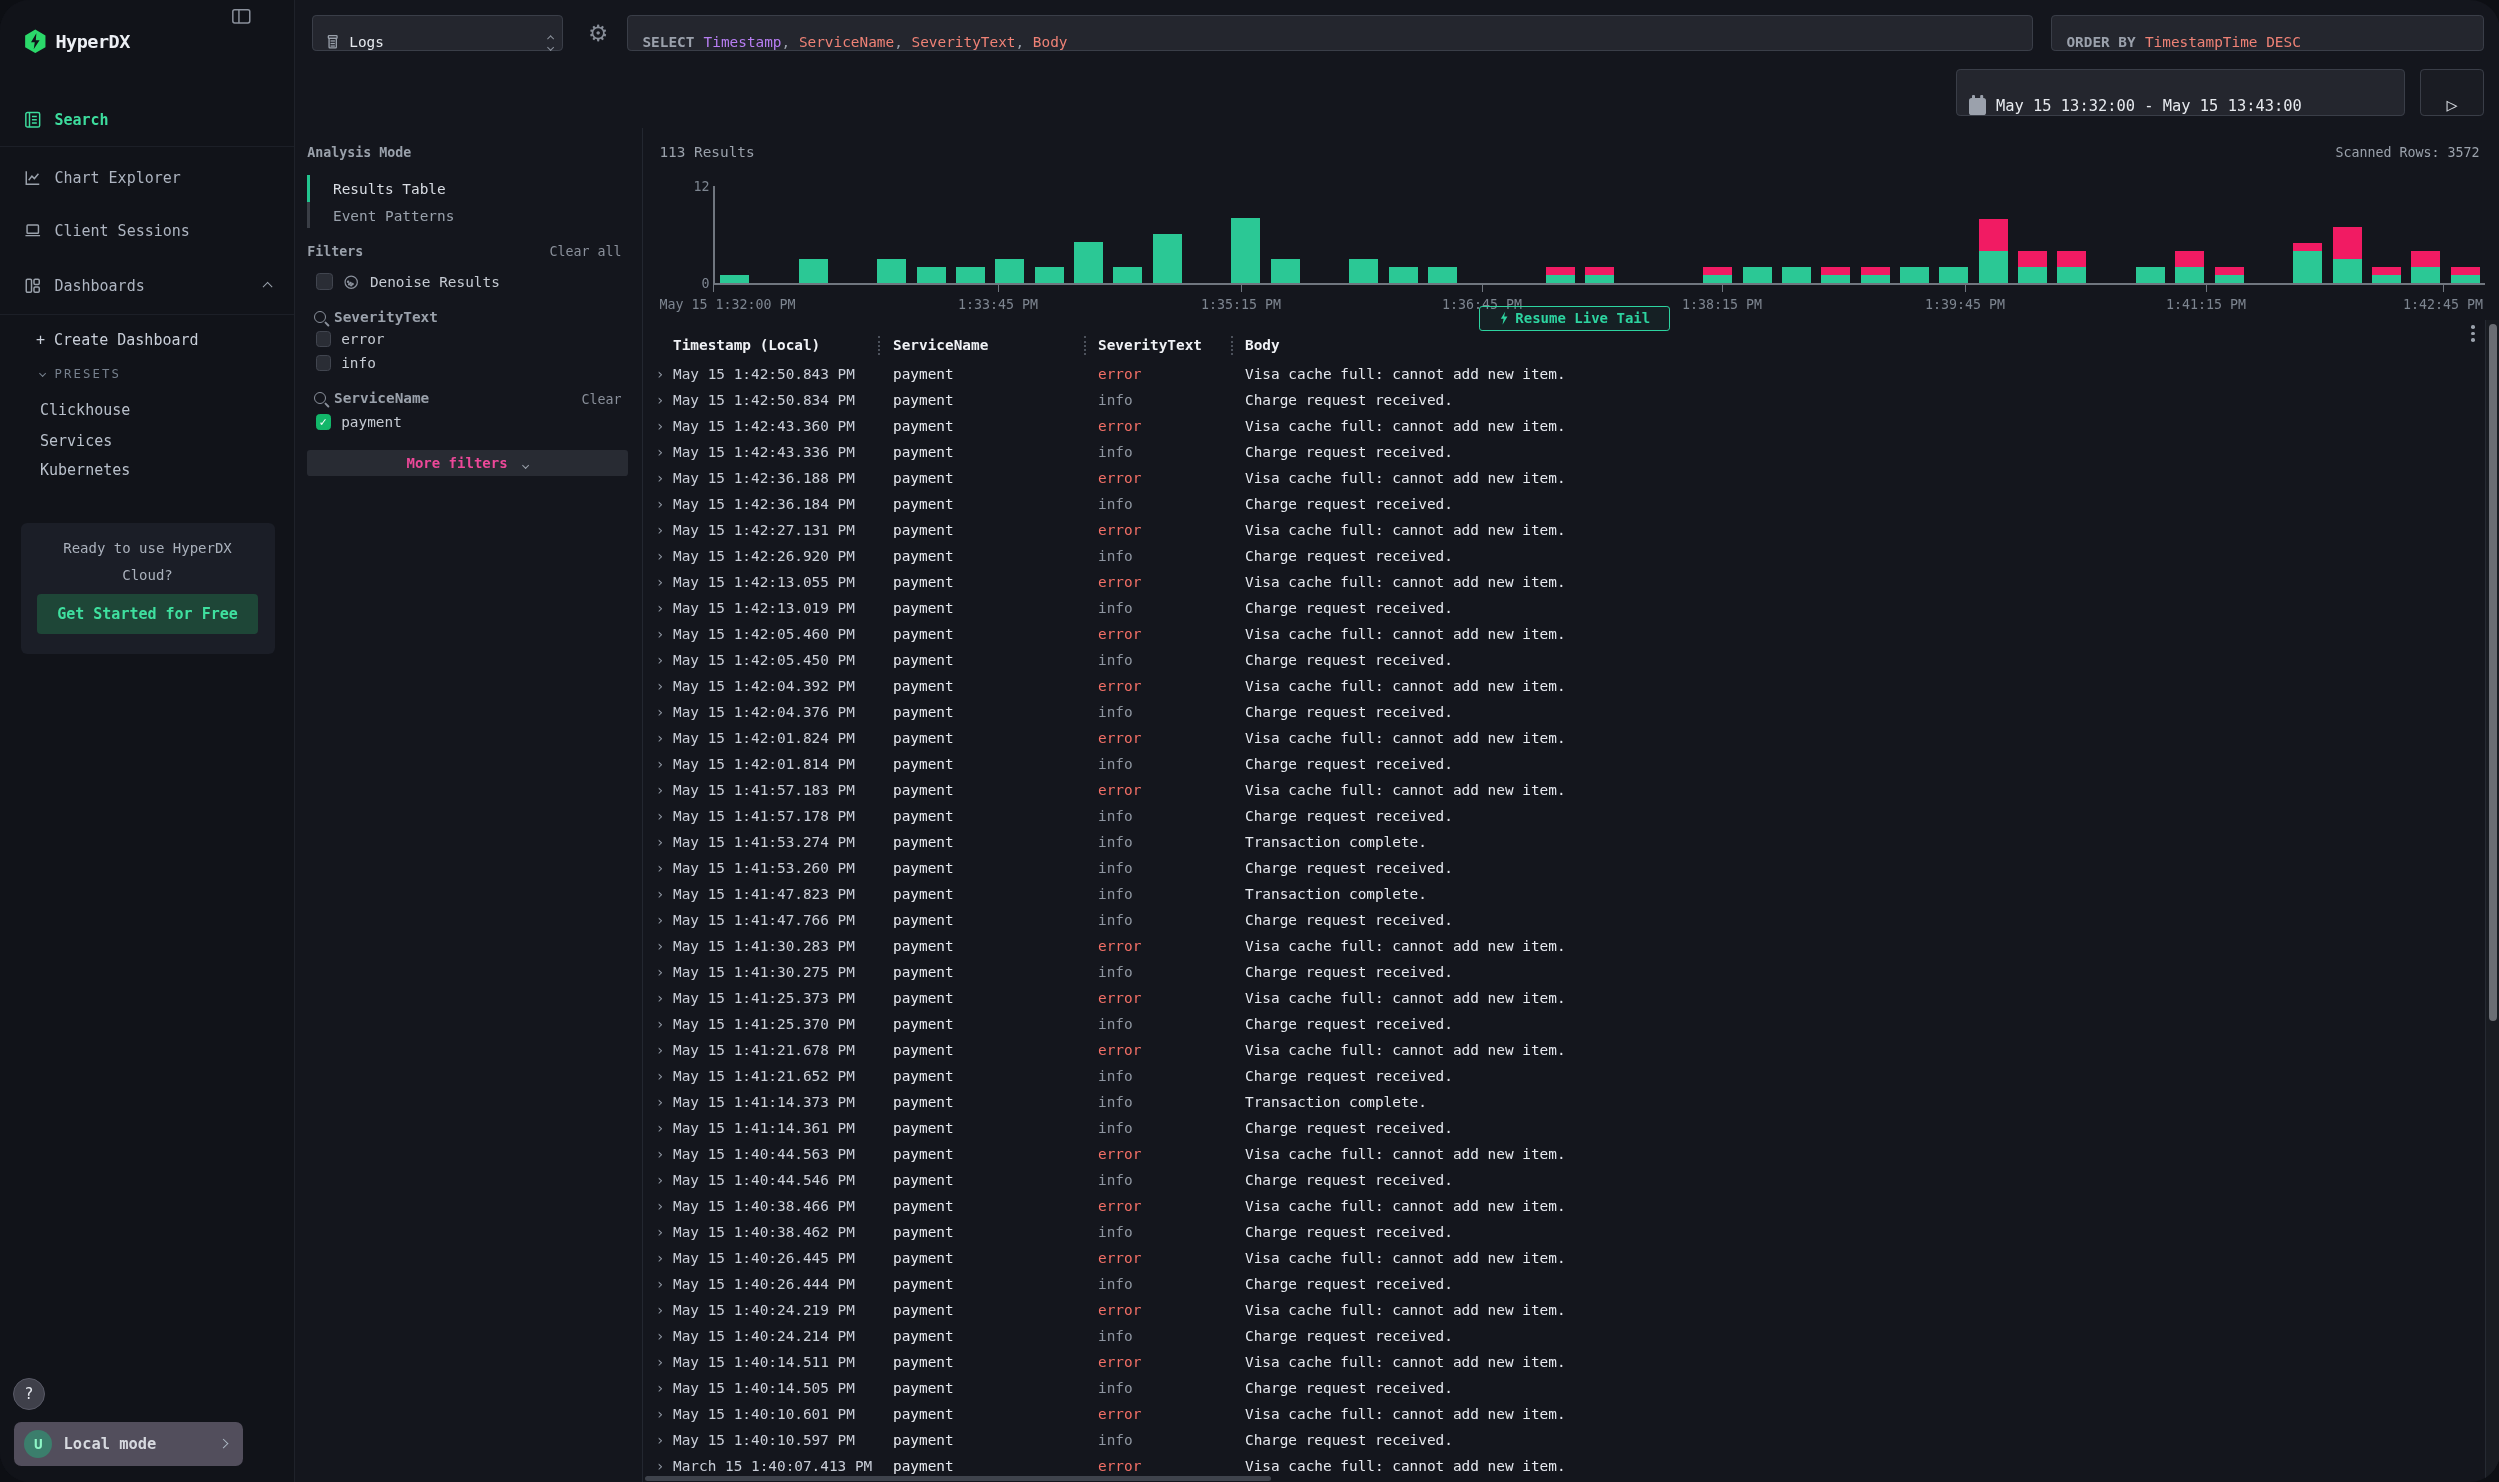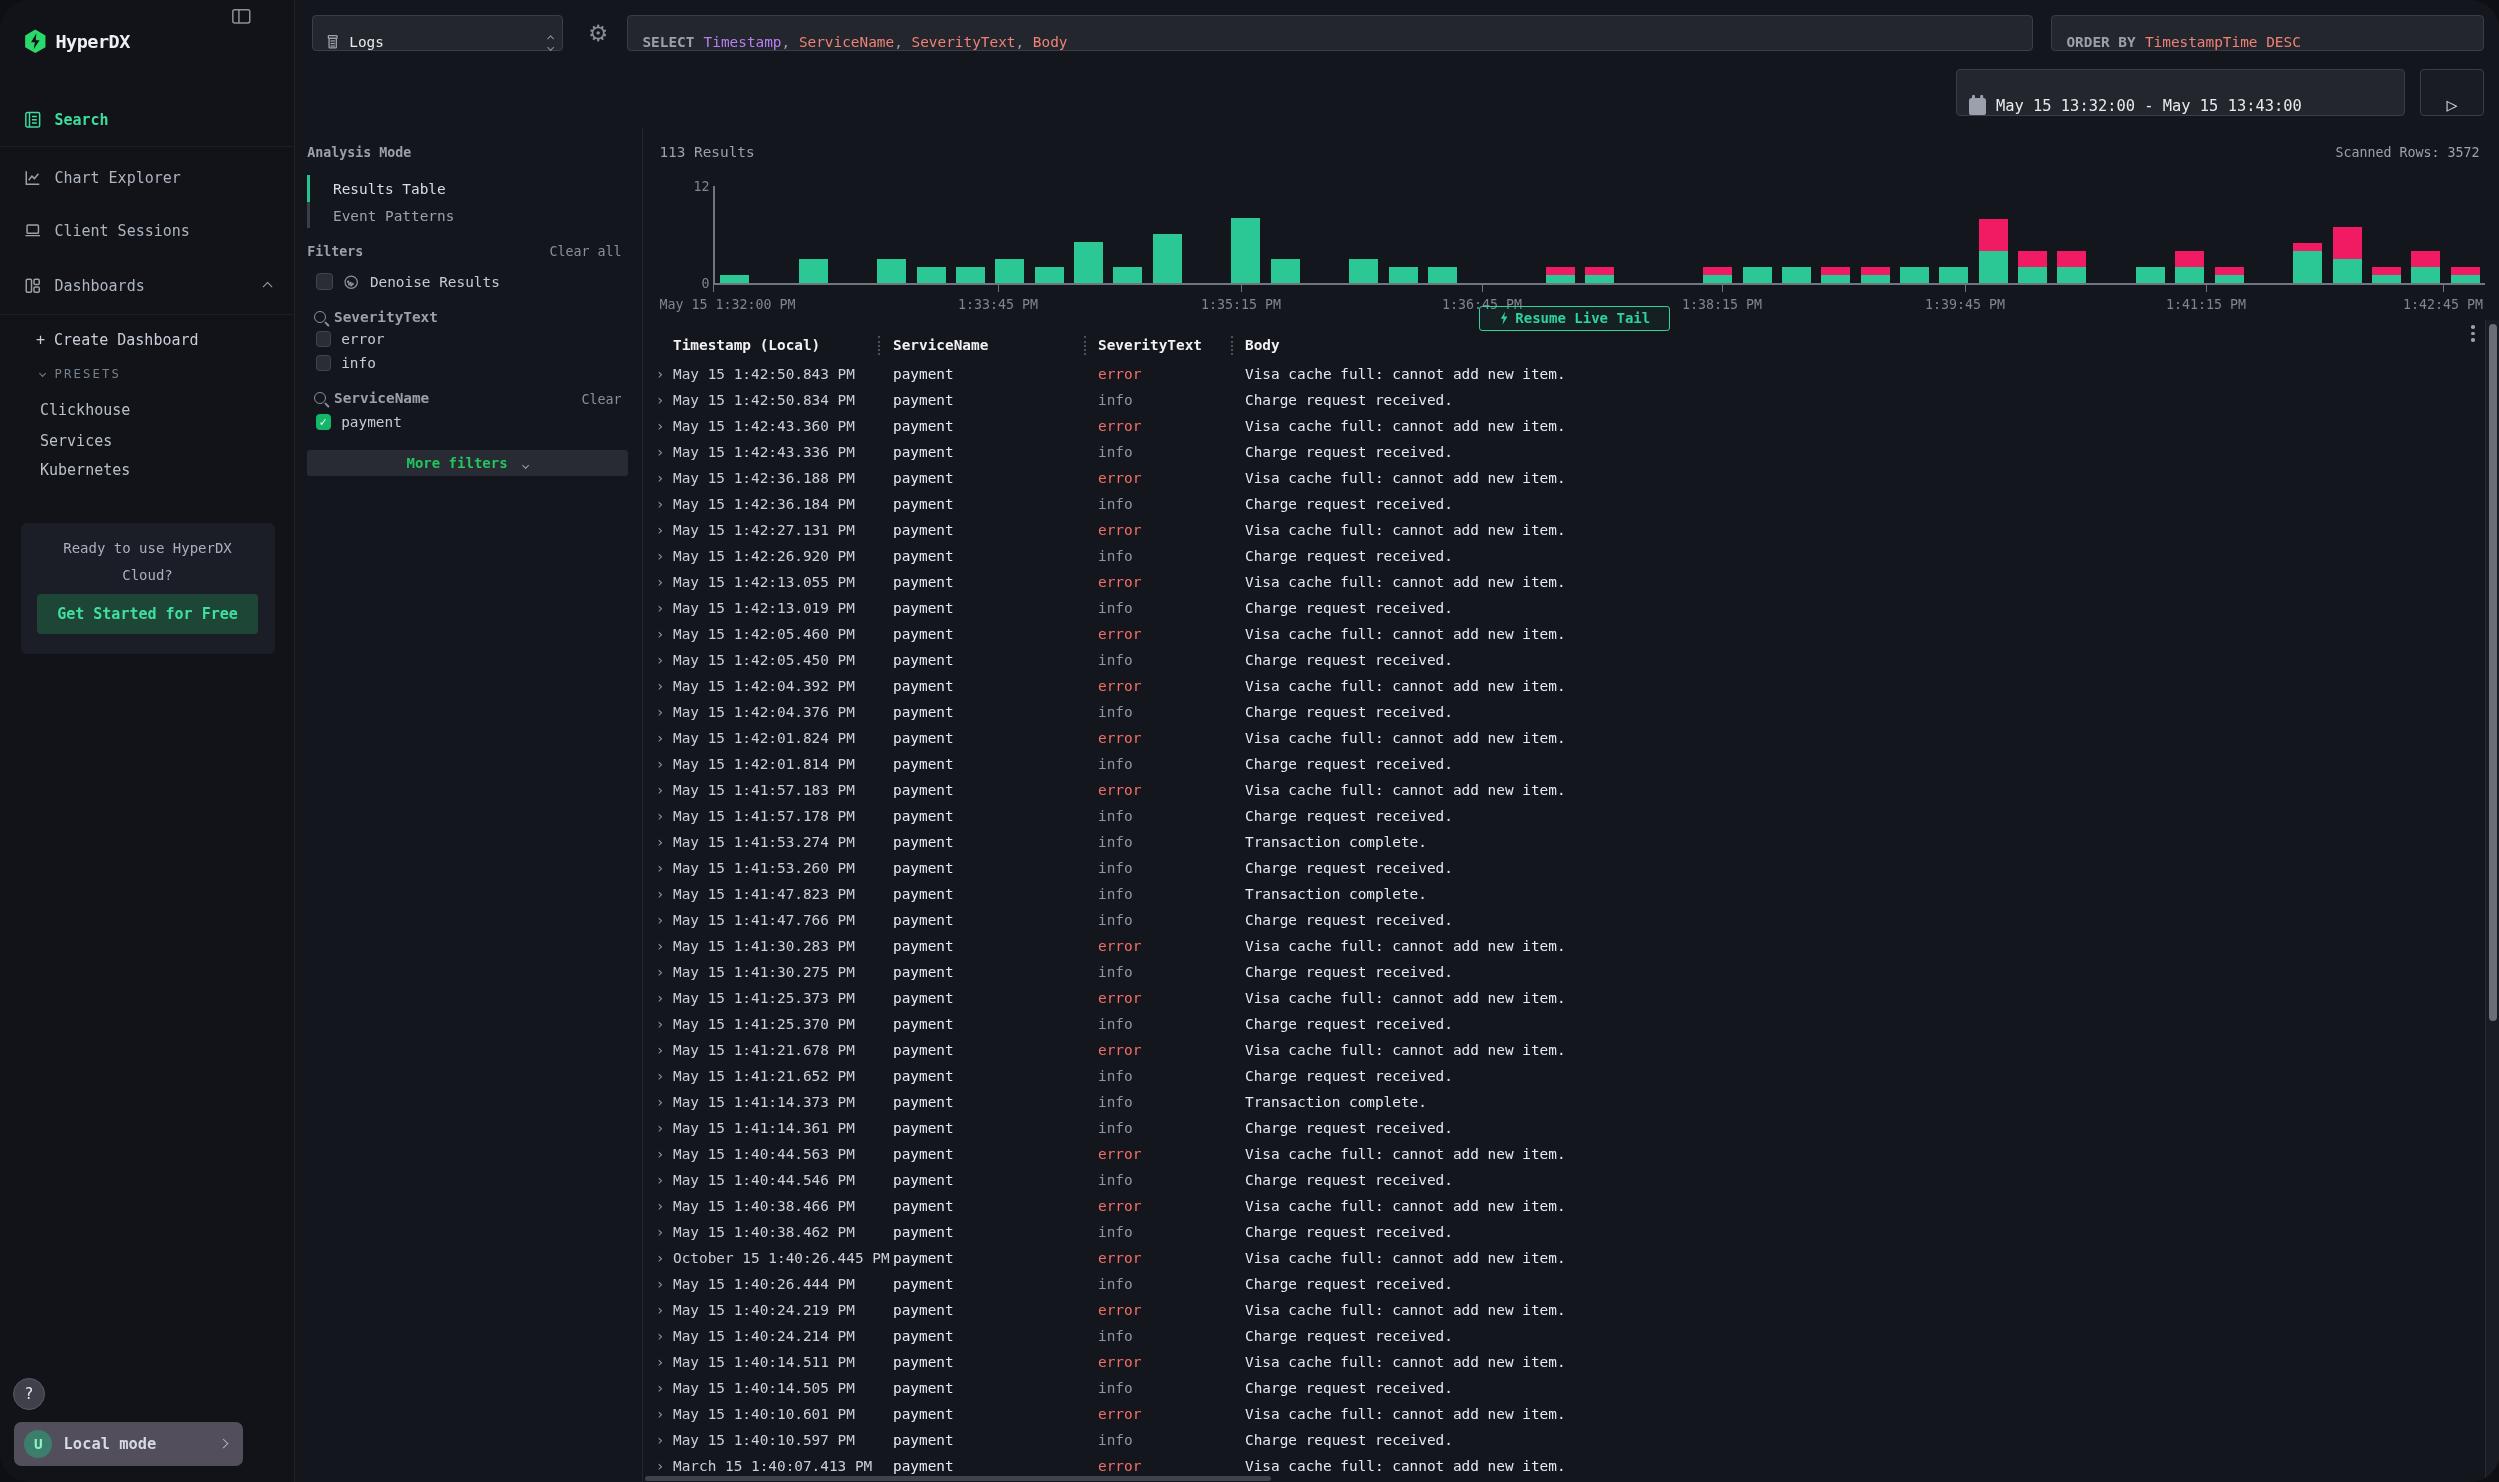--- a/index.html
+++ b/index.html
@@ -71,21 +71,21 @@
   .filters-hdr{position:absolute;left:12.3px;top:116px;font-size:13.3px;font-weight:bold;color:#9aa1ab;}
   .clear-link{position:absolute;right:20.5px;font-size:13.3px;color:#8a909b;cursor:pointer;}
   .chk{width:17.4px;height:17.4px;border-radius:3.6px;background:#2a2d35;border:1px solid #41454f;flex:none;cursor:pointer;}
   .chk.checked{background:#12b76a;border-color:#12b76a;color:#fff;font-size:12.3px;font-weight:bold;display:flex;align-items:center;justify-content:center;}
   .frow{position:absolute;display:flex;align-items:center;gap:10.3px;}
   .frow .flabel{font-size:14.4px;color:#c6cbd3;cursor:pointer;}
   .group-hdr{position:absolute;display:flex;align-items:center;gap:8.2px;}
   .group-name{font-size:14.4px;font-weight:bold;color:#9aa1ab;}
   .mag{width:12.3px;height:12.3px;border:1.5px solid #8a909b;border-radius:50%;position:relative;flex:none;}
   .mag::after{content:"";position:absolute;width:2.1px;height:6.2px;background:#8a909b;transform:rotate(-45deg);right:-3.1px;bottom:-5.1px;border-radius:1px;}
-  .more-filters{position:absolute;left:12.3px;right:14.4px;top:322px;height:26px;background:#282b33;border:none;border-radius:3.1px;font-size:14px;font-weight:bold;color:#22c55e;cursor:pointer;}
+  .more-filters{position:absolute;left:12.3px;right:14.4px;top:322px;height:26px;background:#282b33;border:none;border-radius:3.1px;font-size:14px;font-weight:bold;color:#ec4899;cursor:pointer;}
   .more-filters .chev{border-color:#9aa1ab;padding:2.1px;margin-left:7.2px;}
 
   
   #results{position:absolute;left:644px;top:128px;width:1856px;height:1354px;}
   .count-label{position:absolute;left:15.4px;top:16.4px;font-size:14.4px;color:#9aa1ab;}
   .scanned-label{position:absolute;right:20.5px;top:17.4px;font-size:13.3px;color:#9aa1ab;}
   .y-axis{position:absolute;left:69px;top:58px;width:1.5px;height:98px;background:#70767f;}
   .baseline{position:absolute;left:69px;right:15px;top:155px;height:1.5px;background:#70767f;}
   .ylab{position:absolute;width:23.6px;text-align:right;font-size:13.3px;color:#7d8590;}
   #bars{position:absolute;left:71px;top:58px;width:1770px;height:97px;display:flex;align-items:flex-end;}
@@ -728,21 +728,21 @@
         </div>
         <div class="trow">
           <span class="c-chev">›</span>
           <span class="c-ts">May 15 1:40:38.462 PM</span>
           <span class="c-svc">payment</span>
           <span class="c-sev sev-info">info</span>
           <span class="c-body">Charge request received.</span>
         </div>
         <div class="trow">
           <span class="c-chev">›</span>
-          <span class="c-ts">October 15 1:40:26.445 PM</span>
+          <span class="c-ts">May 15 1:40:26.445 PM</span>
           <span class="c-svc">payment</span>
           <span class="c-sev sev-error">error</span>
           <span class="c-body">Visa cache full: cannot add new item.</span>
         </div>
         <div class="trow">
           <span class="c-chev">›</span>
           <span class="c-ts">May 15 1:40:26.444 PM</span>
           <span class="c-svc">payment</span>
           <span class="c-sev sev-info">info</span>
           <span class="c-body">Charge request received.</span>

